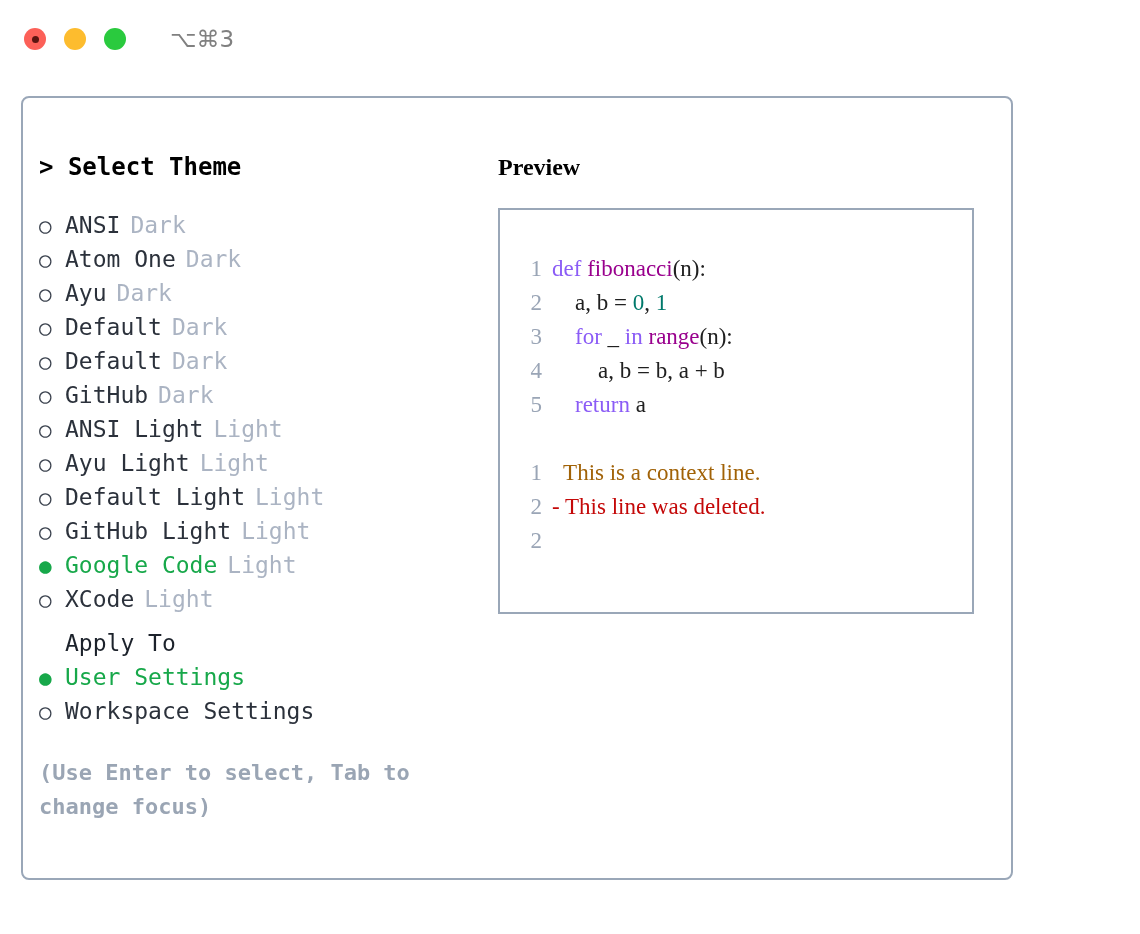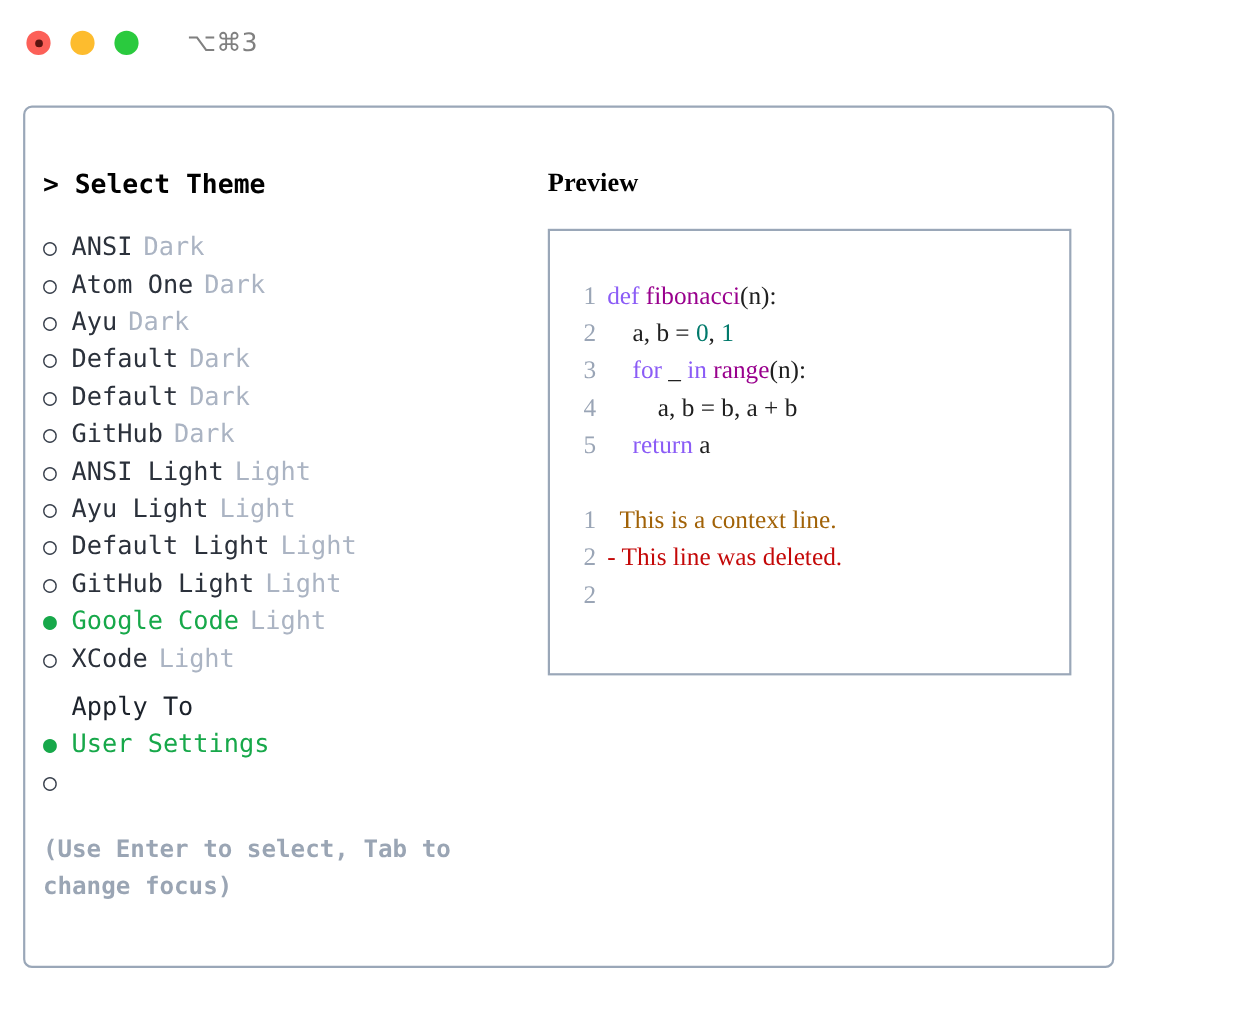--- a/index.html
+++ b/index.html
@@ -292,20 +292,21 @@
 
         <div class="applyto-head">Apply To</div>
 
         <div>
           <div class="opt-row selected">
             <span class="bullet on">●</span>
             <span class="opt-label">User Settings</span>
           </div>
           <div class="opt-row">
             <span class="bullet">○</span>
+            <span class="opt-label">Workspace Settings</span>
           </div>
         </div>
 
         <div class="hint">(Use Enter to select, Tab to change focus)</div>
       </div>
 
       <div class="right-col">
         <div class="preview-title">Preview</div>
 
         <div class="preview-box">

